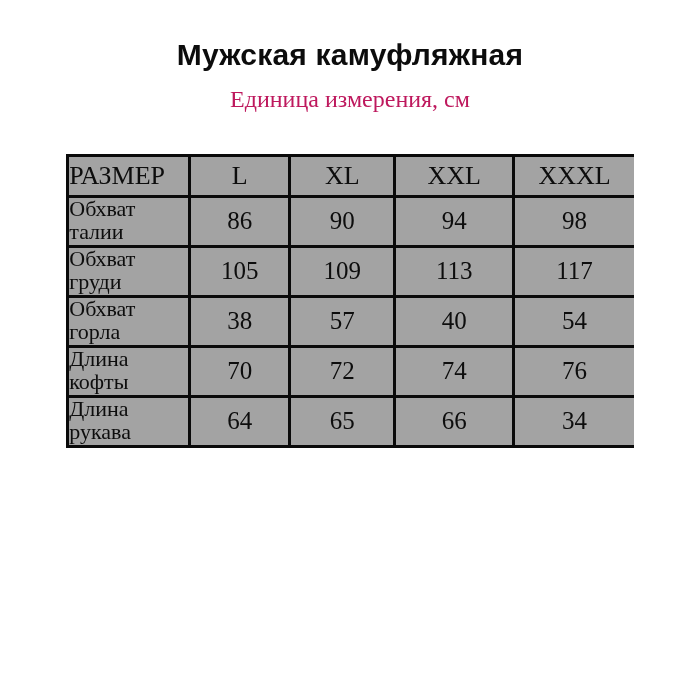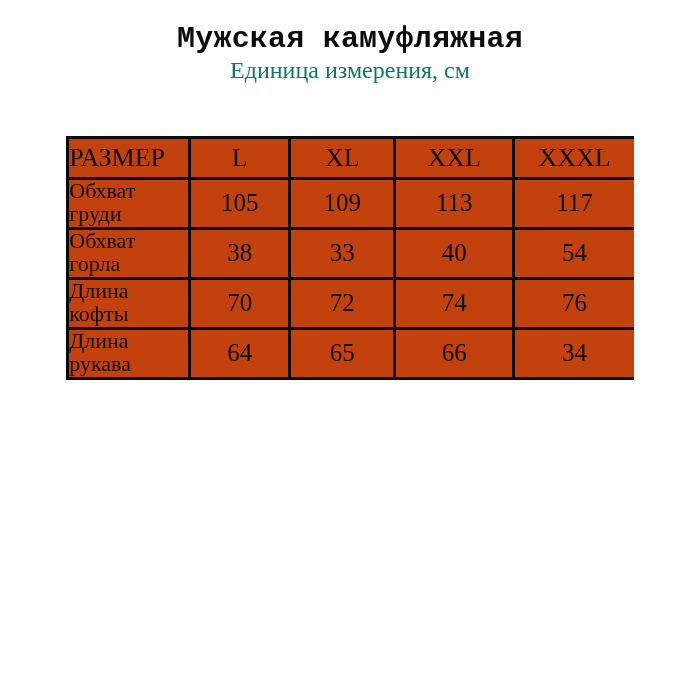--- a/index.html
+++ b/index.html
@@ -14,42 +14,42 @@
     color: #0d0d0d;
     font-family: "Liberation Serif", serif;
     overflow: hidden;
   }
   .page {
     width: 700px;
     height: 700px;
     padding-top: 24px;
   }
   .title {
-    margin: 0;
+    margin: 15px;
     text-align: center;
-    font-family: Liberation Mono, monospace;
+    font-family: Liberation Sans, sans-serif;
     font-weight: 700;
     font-size: 30px;
     line-height: 1.06;
     letter-spacing: 0.2px;
     color: #0c0c0c;
   }
   .subtitle {
     margin-top: 1px;
     text-align: center;
     font-family: "Liberation Serif", serif;
     font-size: 24px;
-    color: #0f766e;
+    color: #be185d;
   }
   table.size-table {
     border-collapse: collapse;
     table-layout: fixed;
-    margin: 52px auto 0 auto;
+    margin: 41px auto 0 auto;
     width: 566px;
-    background: #c2410c;
+    background: #a3a3a3;
   }
   table.size-table th,
   table.size-table td {
     border: 3px solid #0a0a0a;
     font-weight: normal;
     padding: 0;
     overflow: hidden;
   }
   
   table.size-table th:last-child,
@@ -105,30 +105,37 @@
       <tr class="header-row">
         <th class="corner-cell">РАЗМЕР</th>
         <th class="size-cell">L</th>
         <th class="size-cell">XL</th>
         <th class="size-cell">XXL</th>
         <th class="size-cell">XXXL</th>
       </tr>
     </thead>
     <tbody>
       <tr class="data-row">
+        <td class="label-cell">Обхват талии</td>
+        <td class="value-cell">86</td>
+        <td class="value-cell">90</td>
+        <td class="value-cell">94</td>
+        <td class="value-cell">98</td>
+      </tr>
+      <tr class="data-row">
         <td class="label-cell">Обхват груди</td>
         <td class="value-cell">105</td>
         <td class="value-cell">109</td>
         <td class="value-cell">113</td>
         <td class="value-cell">117</td>
       </tr>
       <tr class="data-row">
         <td class="label-cell">Обхват горла</td>
         <td class="value-cell">38</td>
-        <td class="value-cell">33</td>
+        <td class="value-cell">57</td>
         <td class="value-cell">40</td>
         <td class="value-cell">54</td>
       </tr>
       <tr class="data-row">
         <td class="label-cell">Длина кофты</td>
         <td class="value-cell">70</td>
         <td class="value-cell">72</td>
         <td class="value-cell">74</td>
         <td class="value-cell">76</td>
       </tr>

